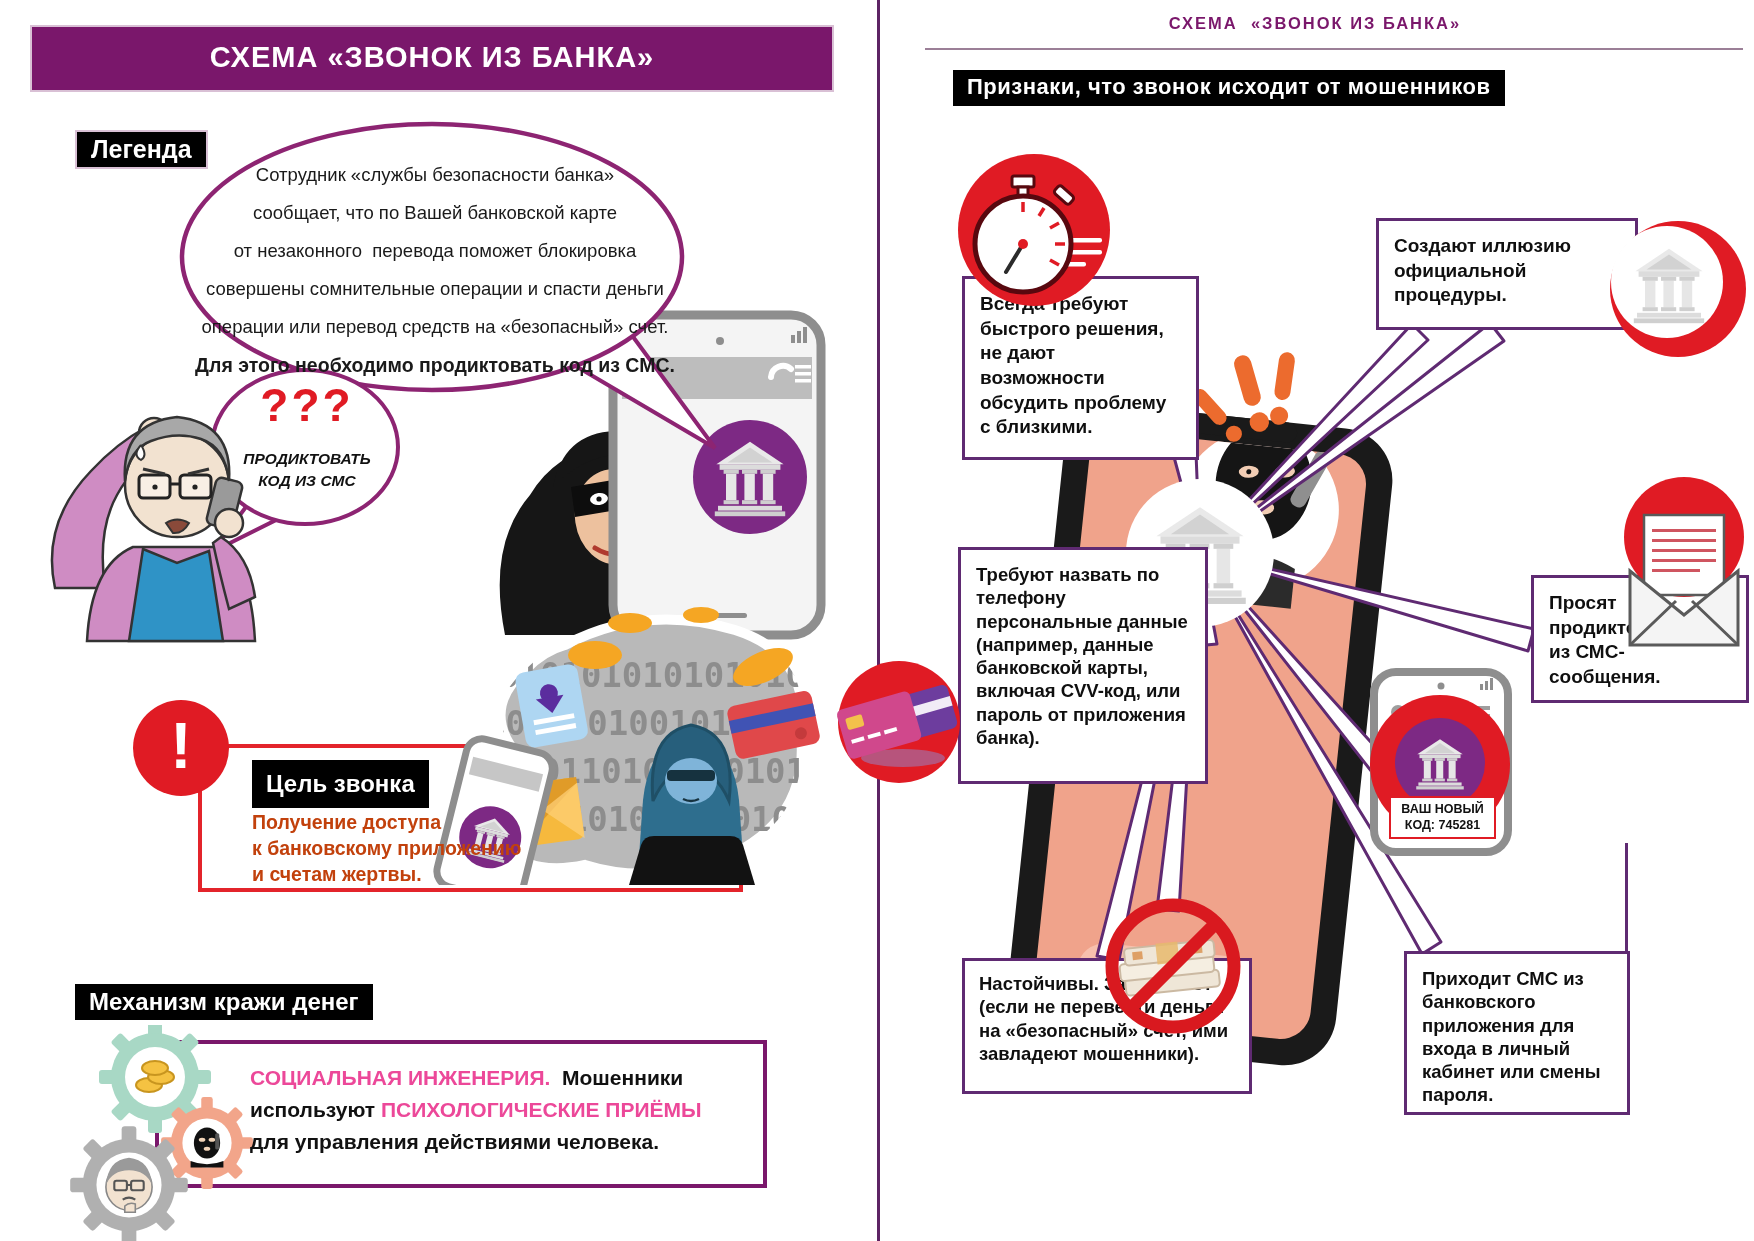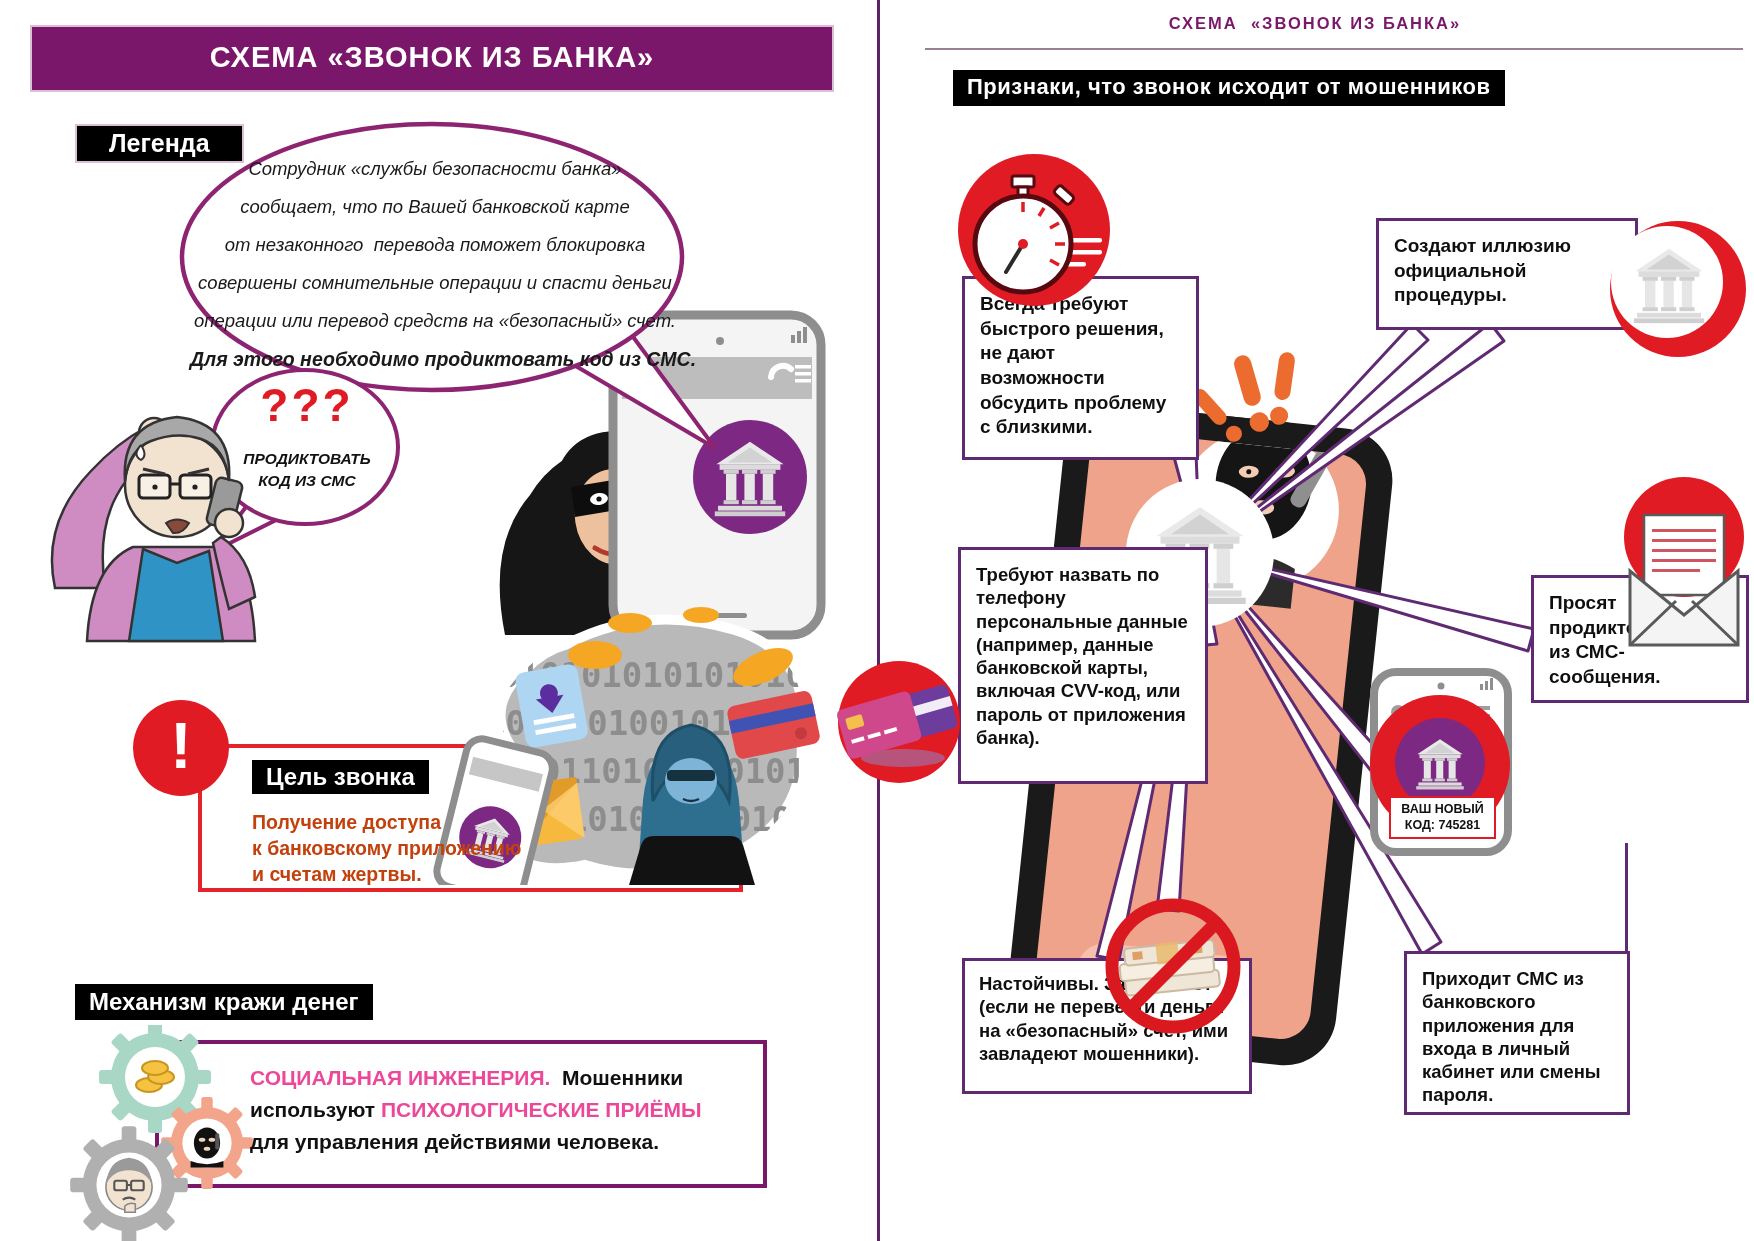--- a/index.html
+++ b/index.html
@@ -2,33 +2,33 @@
 <html><head>
 <meta charset="utf-8">
 <style>
   html,body{margin:0;padding:0;background:#ffffff;font-family:"Liberation Sans","DejaVu Sans",sans-serif;}
   .page{position:relative;width:1754px;height:1241px;background:#fff;overflow:hidden;}
   .abs{position:absolute;}
   .plabel{background:#000000;color:#fff;font-weight:bold;display:inline-block;}
   
   .l-header{left:30px;top:25px;width:800px;height:63px;background:#7a176b;border:2px solid #d9c0d5;
             color:#fff;font-weight:bold;font-size:29px;letter-spacing:1px;text-align:center;line-height:60px;z-index:4;}
-  .legend{left:75px;top:124px;font-size:25px;padding:3px 32px;border:2px solid #d9c0d5;z-index:4;}
-  .bubble-text{left:190px;top:150px;width:490px;text-align:center;z-index:4;font-style:italic;
+  .legend{left:75px;top:130px;font-size:25px;padding:3px 14px;border:2px solid #d9c0d5;z-index:4;}
+  .bubble-text{left:190px;top:156px;width:490px;text-align:center;z-index:4;
                font-size:18.5px;color:#1a1a1a;}
   .bubble-text div{height:38px;line-height:38px;white-space:pre;}
   .bubble-text .bold{font-weight:bold;font-size:19.5px;}
   .qmarks{left:232px;top:378px;width:150px;text-align:center;color:#e01b24;font-weight:bold;
           font-size:46px;letter-spacing:3px;z-index:4;}
   .dictate{left:222px;top:448px;width:170px;text-align:center;font-weight:bold;font-style:italic;
            font-size:15.5px;line-height:1.45;color:#111;z-index:4;}
   .excl-circle{left:133px;top:700px;width:96px;height:96px;border-radius:50%;background:#e01b24;
                color:#fff;font-weight:bold;font-size:64px;text-align:center;line-height:92px;z-index:4;}
   .goal-box{left:198px;top:744px;width:545px;height:148px;border:4px solid #e3242b;z-index:2;box-sizing:border-box;}
-  .goal-label{left:252px;top:760px;font-size:24px;padding:3px 14px;z-index:4;}
+  .goal-label{left:252px;top:760px;font-size:24px;padding:10px 14px;z-index:4;}
   .goal-text{left:252px;top:810px;font-weight:bold;font-size:19.5px;line-height:1.33;color:#c2410c;z-index:4;}
   .mech-label{left:75px;top:984px;font-size:24px;padding:4px 14px;z-index:4;}
   .social-box{left:155px;top:1040px;width:612px;height:148px;border:4px solid #7a176b;z-index:2;box-sizing:border-box;}
   .social-text{left:250px;top:1062px;width:470px;font-weight:bold;font-size:21px;line-height:1.52;
                color:#111;z-index:4;white-space:pre-wrap;}
   .social-text .purple{color:#ec4899;}
   
   .divider{left:877px;top:0;width:3px;height:1241px;background:#5d2364;z-index:1;}
   .r-header{left:920px;top:14px;width:790px;text-align:center;color:#7a176b;font-weight:bold;
             font-size:16.5px;letter-spacing:2px;z-index:4;white-space:pre;}

